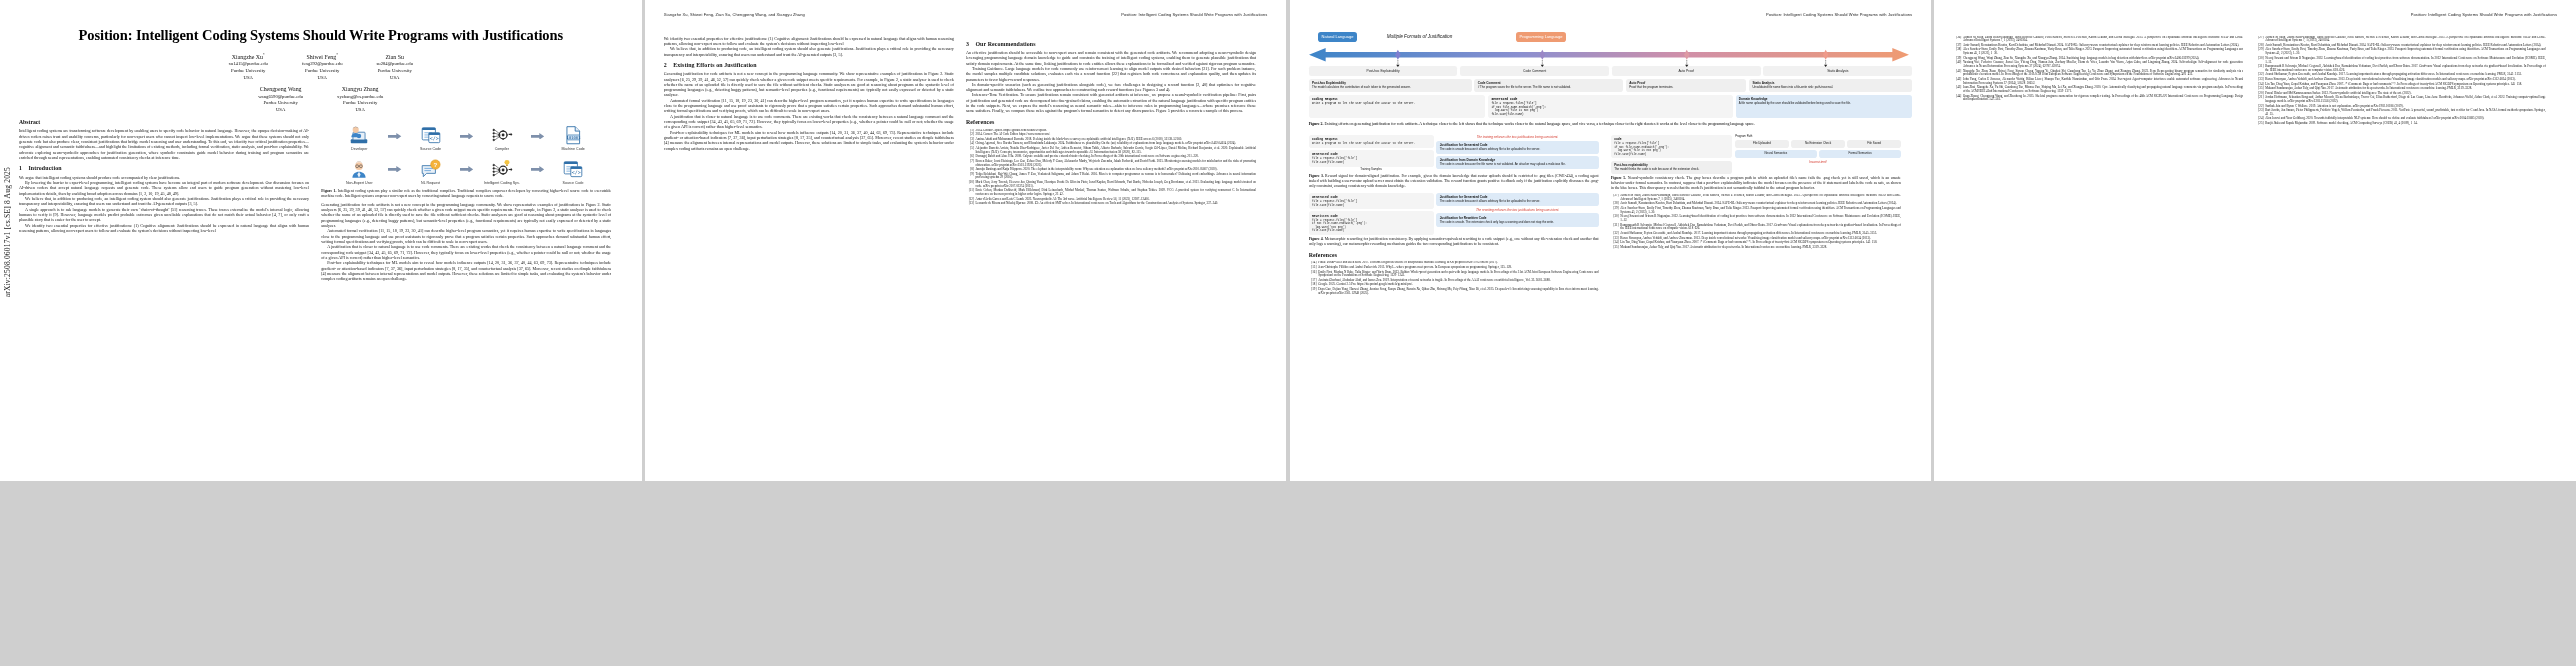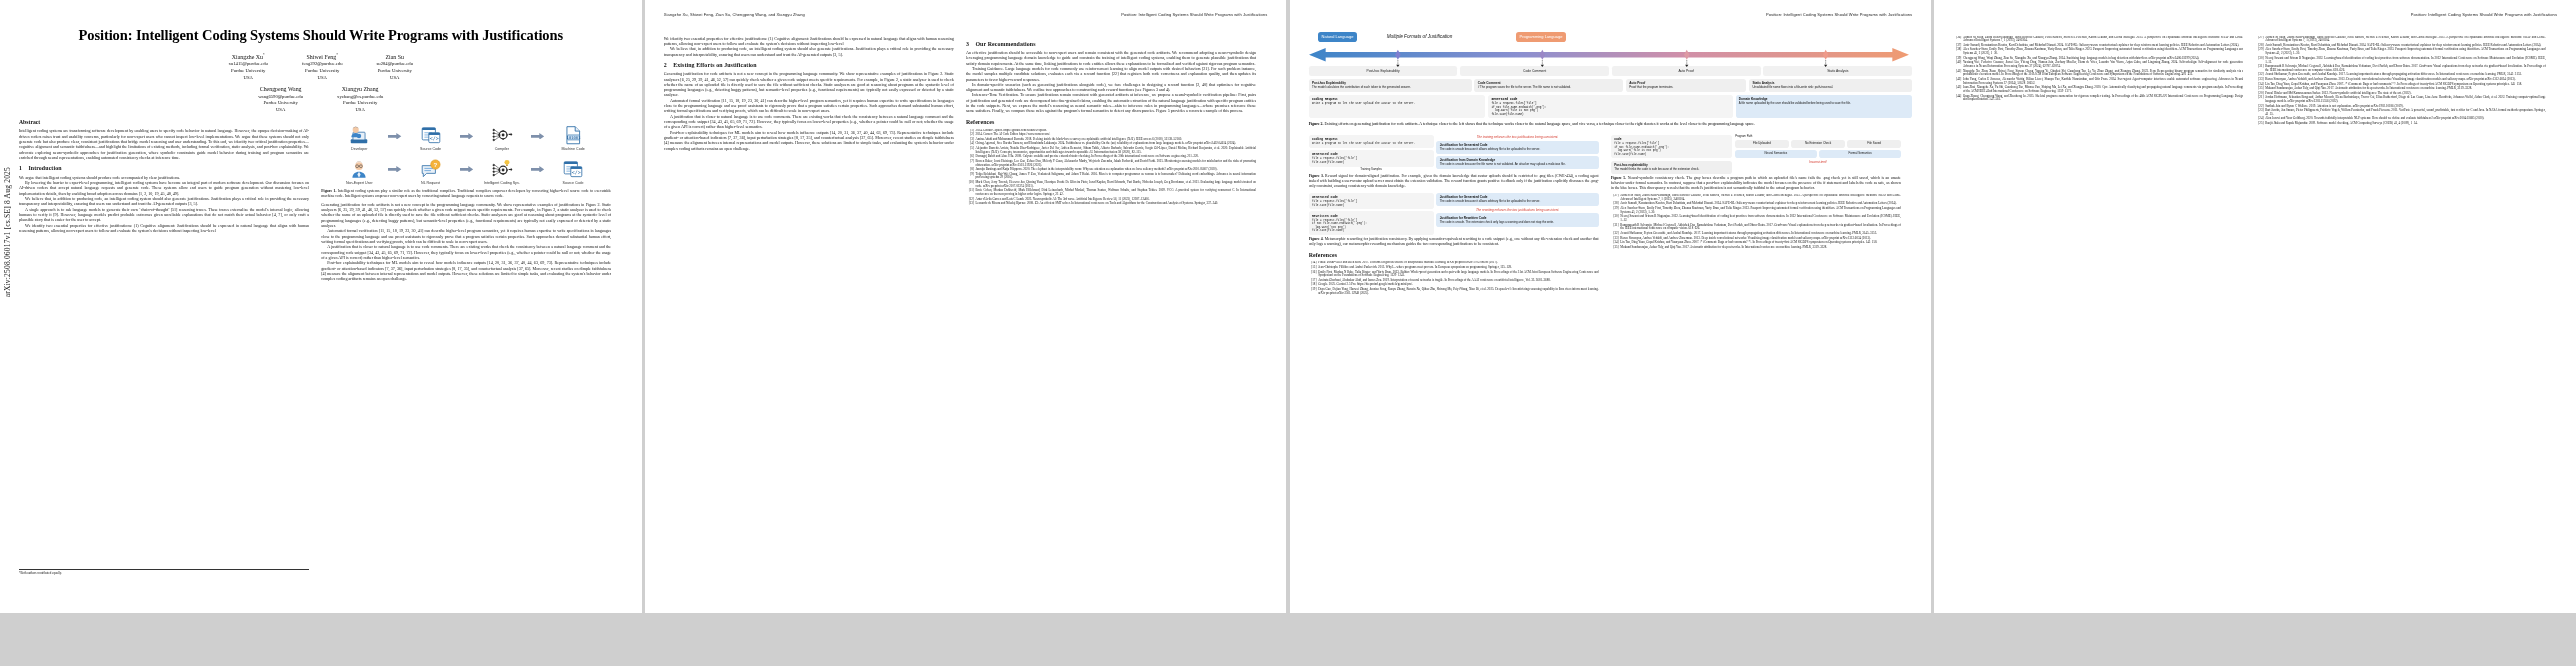--- a/index.html
+++ b/index.html
@@ -2,21 +2,21 @@
 <html style="font-size:9px"><head>
 <meta charset="utf-8">
 <style>
   * { box-sizing: border-box; }
   html, body {
     margin: 0; padding: 0;
     background: #cfcfcf;
     font-family: "Liberation Serif", "DejaVu Serif", serif;
   }
   #sheet {
-    width: 2576px; height: 613px;
+    width: 2576px; height: 481px;
     position: relative;
     background: #cfcfcf;
     overflow: hidden;
     display: flex;
     align-items: flex-start;
     gap: 3.3px;
     padding: 0;
   }
   .page {
     position: relative;

